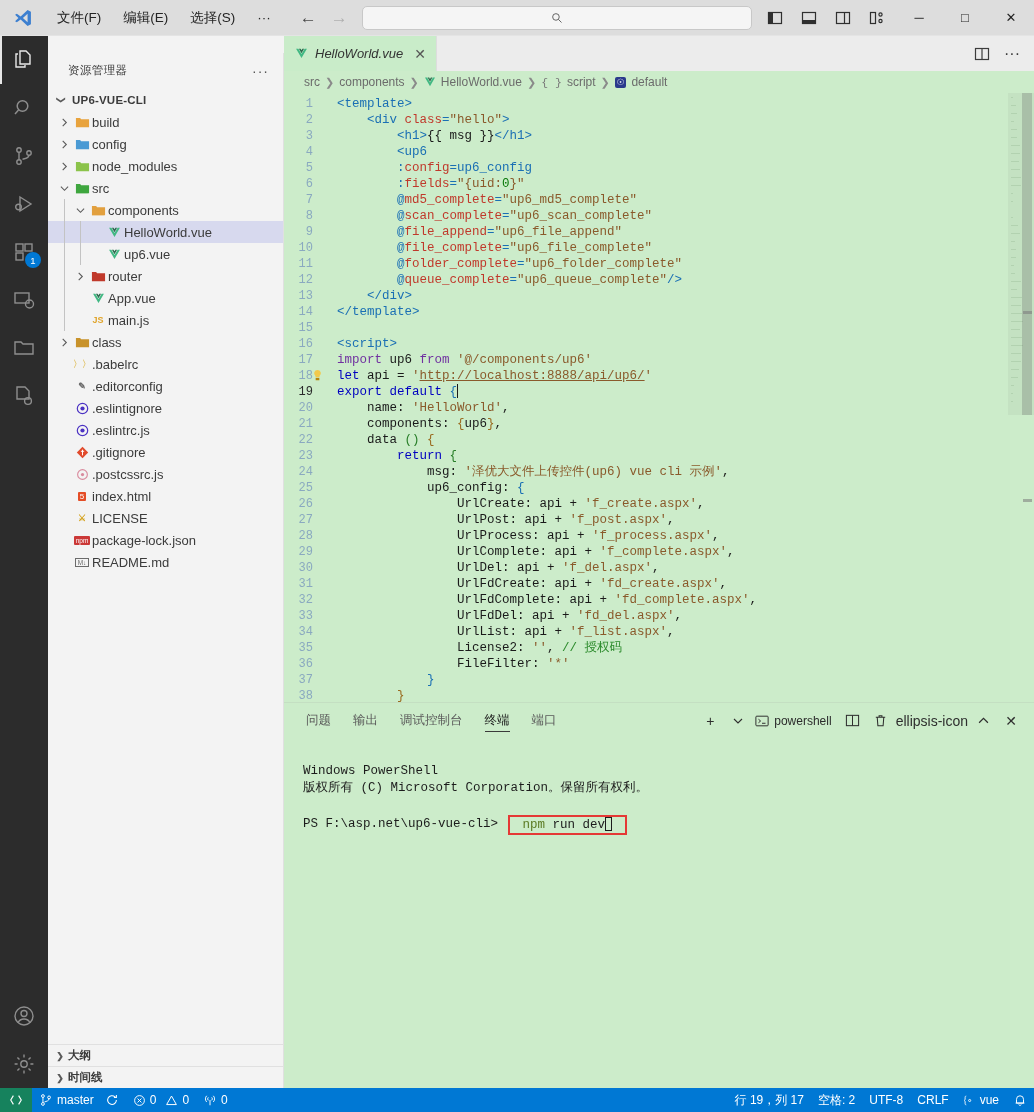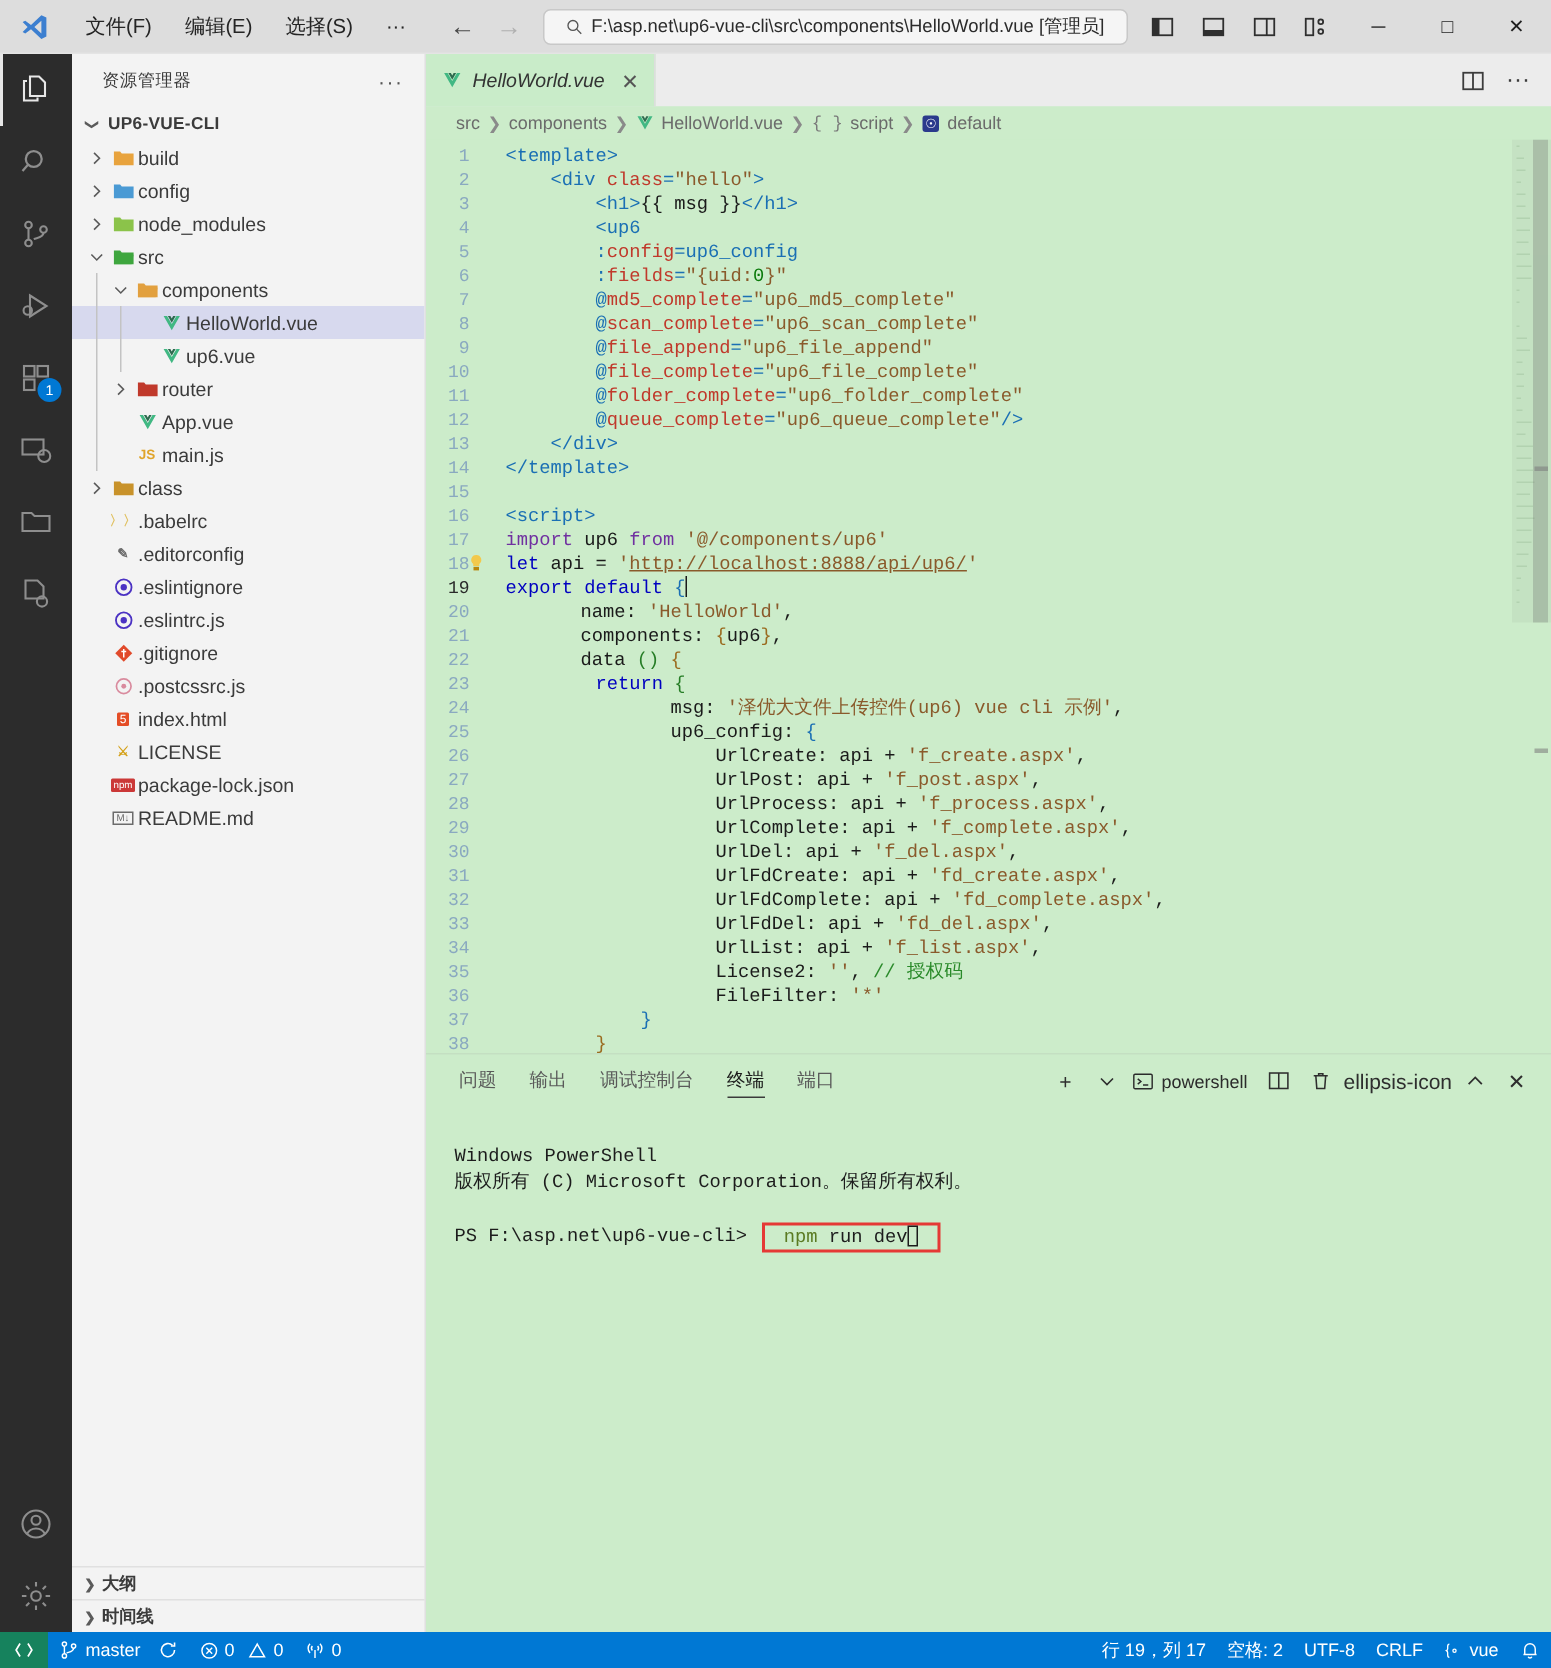--- a/index.html
+++ b/index.html
@@ -67,20 +67,21 @@
     display:flex; align-items:center; justify-content:center; padding: 0 4px;
     font-family: "Liberation Sans", sans-serif;
   }
   .ab-bottom { margin-top: auto; display:flex; flex-direction:column; }
 
   
   .sidebar {
     width: 236px; flex: 0 0 236px; background: #f3f3f3;
     display: flex; flex-direction: column; border-right: 1px solid #e0e0e0;
     position: relative;
+    margin-top: 17px;
   }
   .sb-header {
     height: 35px; display: flex; align-items: center; padding: 0 8px 0 20px;
     font-size: 11.5px; color: #3b3b3b; letter-spacing: .4px;
   }
   .sb-header .more { margin-left:auto; font-size: 14px; color:#555; padding: 0 6px; letter-spacing:1px;}
   .sb-tree { flex: 1 1 auto; overflow: hidden; padding-top: 1px; font-size: 13px; color: #3b3b3b; }
   .row {
     height: 22px; display: flex; align-items: center; white-space: nowrap;
     padding-right: 6px; position: relative;
@@ -142,21 +143,21 @@
   .lnum.active { color:#2a2a2a; }
   .ctext { position: relative; padding-left: 13px; }
 
   
   .tk-tag     { color: #1a6fb4; }
   .tk-attr    { color: #c0392b; }
   .tk-str     { color: #8a5a2b; }
   .tk-kw      { color: #0000c0; }
   .tk-kw2     { color: #7030a0; }
   .tk-id      { color: #1a1a1a; }
-  .tk-prop    { color: #1a1a1a; margin-left: 20px; }
+  .tk-prop    { color: #1a1a1a; }
   .tk-num     { color: #0b7a0b; }
   .tk-comment { color: #2a8a2a; }
   .tk-brace1  { color: #1a6fb4; }
   .tk-brace2  { color: #9a6b1f; }
   .tk-brace3  { color: #267d26; }
   .tk-link    { color: #8a5a2b; text-decoration: underline; }
   .tk-mustache{ color: #1a1a1a; text-align: right; }
 
   .bulb {
     position:absolute; left: 28px; margin-top:-1px; width: 12px; height: 14px;
@@ -229,21 +230,20 @@
     </div>
     <div class="tb-nav">
       <span class="tb-arrow">←</span>
       <span class="tb-arrow dim">→</span>
     </div>
     <div class="tb-search">
       <svg width="12" height="12" viewBox="0 0 16 16">
           <circle cx="6.6" cy="6.6" r="4.4" fill="none" stroke="#555" stroke-width="1.2"></circle>
           <line x1="9.9" y1="9.9" x2="14" y2="14" stroke="#555" stroke-width="1.2"></line>
         </svg>
-      <span>F:\asp.net\up6-vue-cli\src\components\HelloWorld.vue [管理员]</span>
     </div>
     <div class="tb-spacer"></div>
     <div class="tb-actions">
       <div class="tb-icon-btn">
         <svg width="16" height="16" viewBox="0 0 16 16">
             <rect x="1.5" y="2.5" width="13" height="11" fill="none" stroke="#2f2f2f" stroke-width="1.2"></rect>
             <rect x="1.5" y="2.5" width="4.5" height="11" fill="#2f2f2f"></rect>
           </svg>
       </div>
       <div class="tb-icon-btn">

